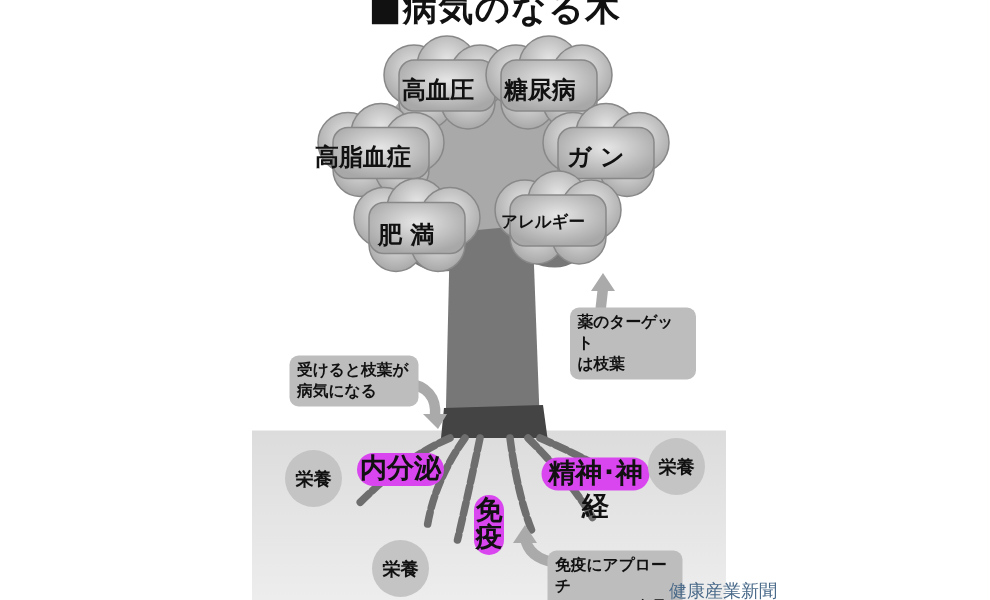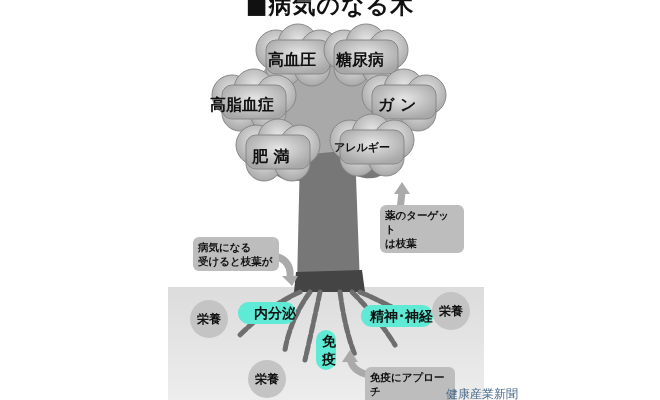--- a/index.html
+++ b/index.html
@@ -5,21 +5,21 @@
   html, body { margin:0; padding:0; }
   body { width:660px; height:400px; background:#ffffff; position:relative; overflow:hidden;
          font-family:"DejaVu Sans", sans-serif; }
   .abs { position:absolute; }
   .title { left:0; width:660px; top:-10px; text-align:center; font-size:23px; font-weight:bold; color:#111; letter-spacing:1px; }
   .ground { left:168px; top:287px; width:316px; height:113px;
             background:linear-gradient(#dcdcdc,#ededed); }
   svg.tree { left:0; top:0; }
   .cloud-label { font-weight:bold; font-size:16px; color:#111; }
   .note { background:#bdbdbd; border-radius:6px; font-size:10.5px; line-height:14px; color:#111; padding:3px 5px;font-weight:bold; }
-  .pill { background:#5eead4; border-radius:12px; font-weight:bold; font-size:14px; color:#111; text-align:right; }
+  .pill { background:#d946ef; border-radius:12px; font-weight:bold; font-size:18px; color:#111; text-align:center; }
   .nutri { width:38px; height:38px; border-radius:50%; background:#c4c4c4; font-size:12px; color:#111;
            display:flex; align-items:center; justify-content:center; font-weight:bold; }
   .credit { font-family:"DejaVu Serif", serif; font-size:12px; color:#4a6a8a; }
 </style>
 </head>
 <body>
 
 <div class="abs title">■病気のなる木</div>
 
 <div class="abs ground"></div>
@@ -74,22 +74,22 @@
 </svg>
 
 <div class="abs cloud-label" style="left:268px;top:50px;width:60px;">高血圧</div>
 <div class="abs cloud-label" style="left:336px;top:50px;width:60px;">糖尿病</div>
 <div class="abs cloud-label" style="left:210px;top:95px;width:72px;">高脂血症</div>
 <div class="abs cloud-label" style="left:378px;top:95px;width:60px;">ガ ン</div>
 <div class="abs cloud-label" style="left:252px;top:147px;width:60px;">肥 満</div>
 <div class="abs cloud-label" style="left:334px;top:140px;width:80px;font-size:11px;">アレルギー</div>
 
 <div class="abs note" style="left:193px;top:237px;width:76px;">
+  <div>受けると枝葉が</div>
   <div>病気になる</div>
-  <div>受けると枝葉が</div>
 </div>
 <div class="abs note" style="left:380px;top:205px;width:74px;">
   <div>薬のターゲット</div>
   <div>は枝葉</div>
 </div>
 <div class="abs note" style="left:365px;top:367px;width:80px;">
   <div>免疫にアプローチ</div>
   <div>できるのは食品</div>
 </div>
 

